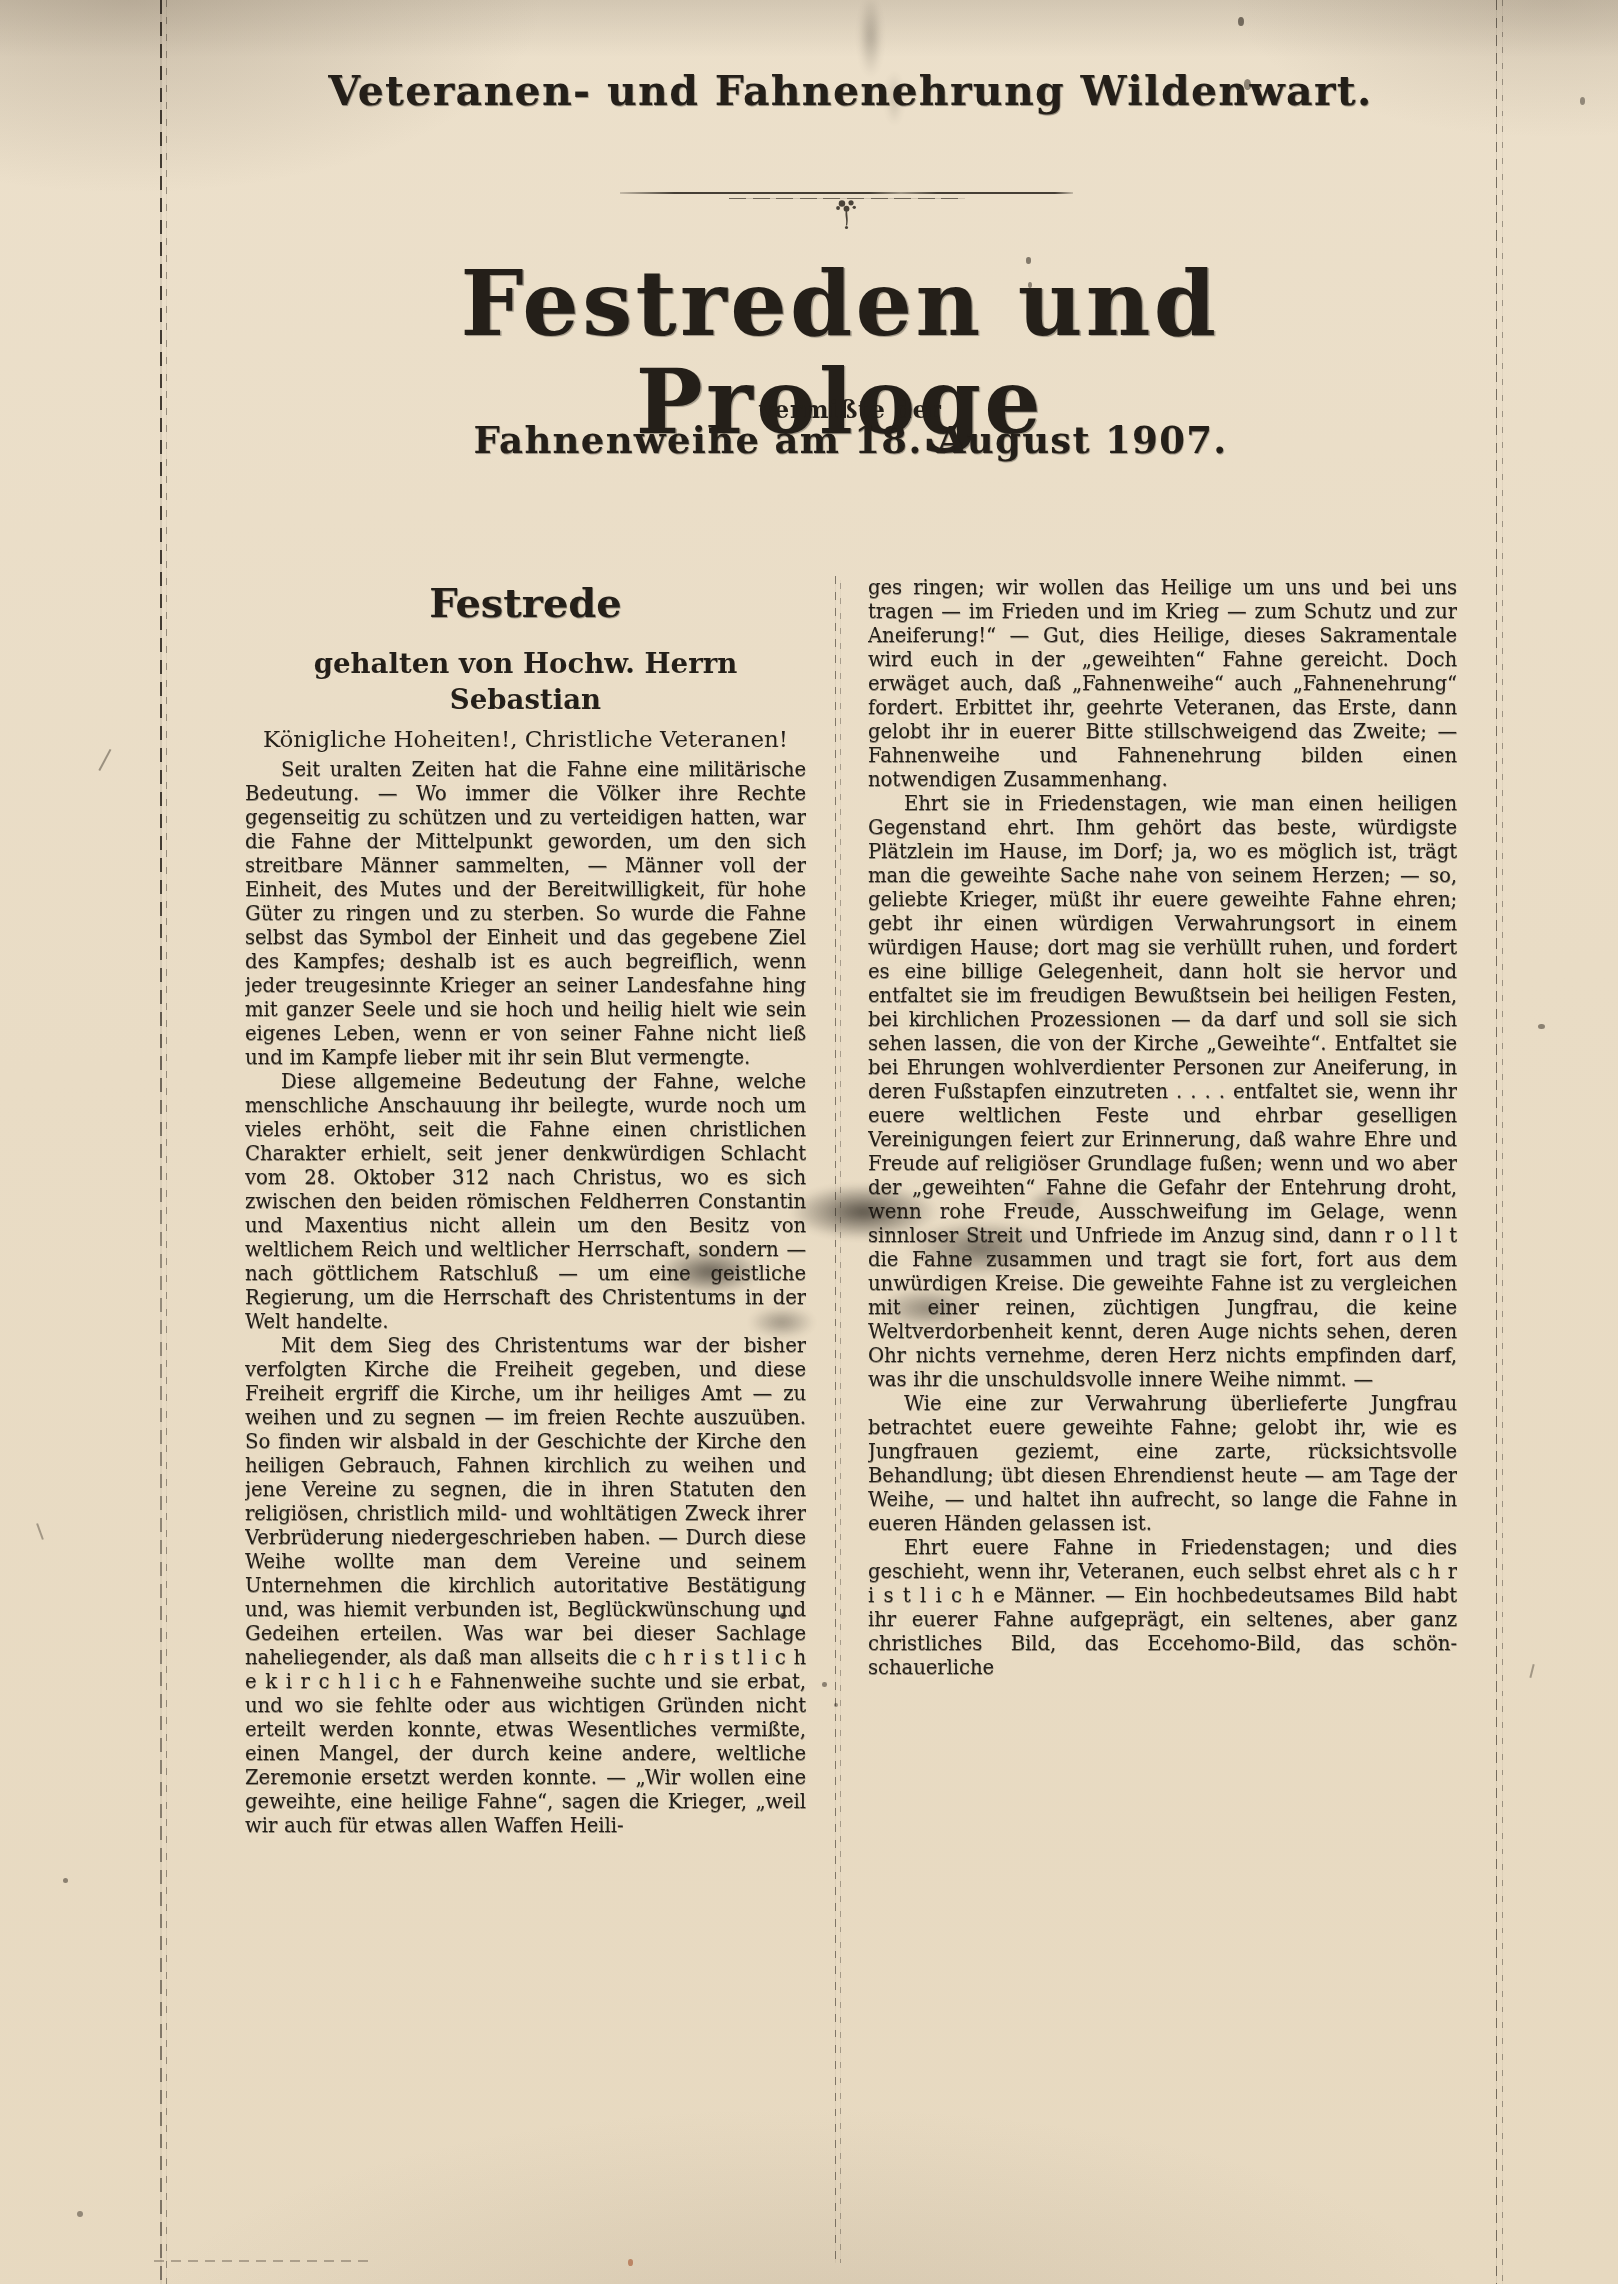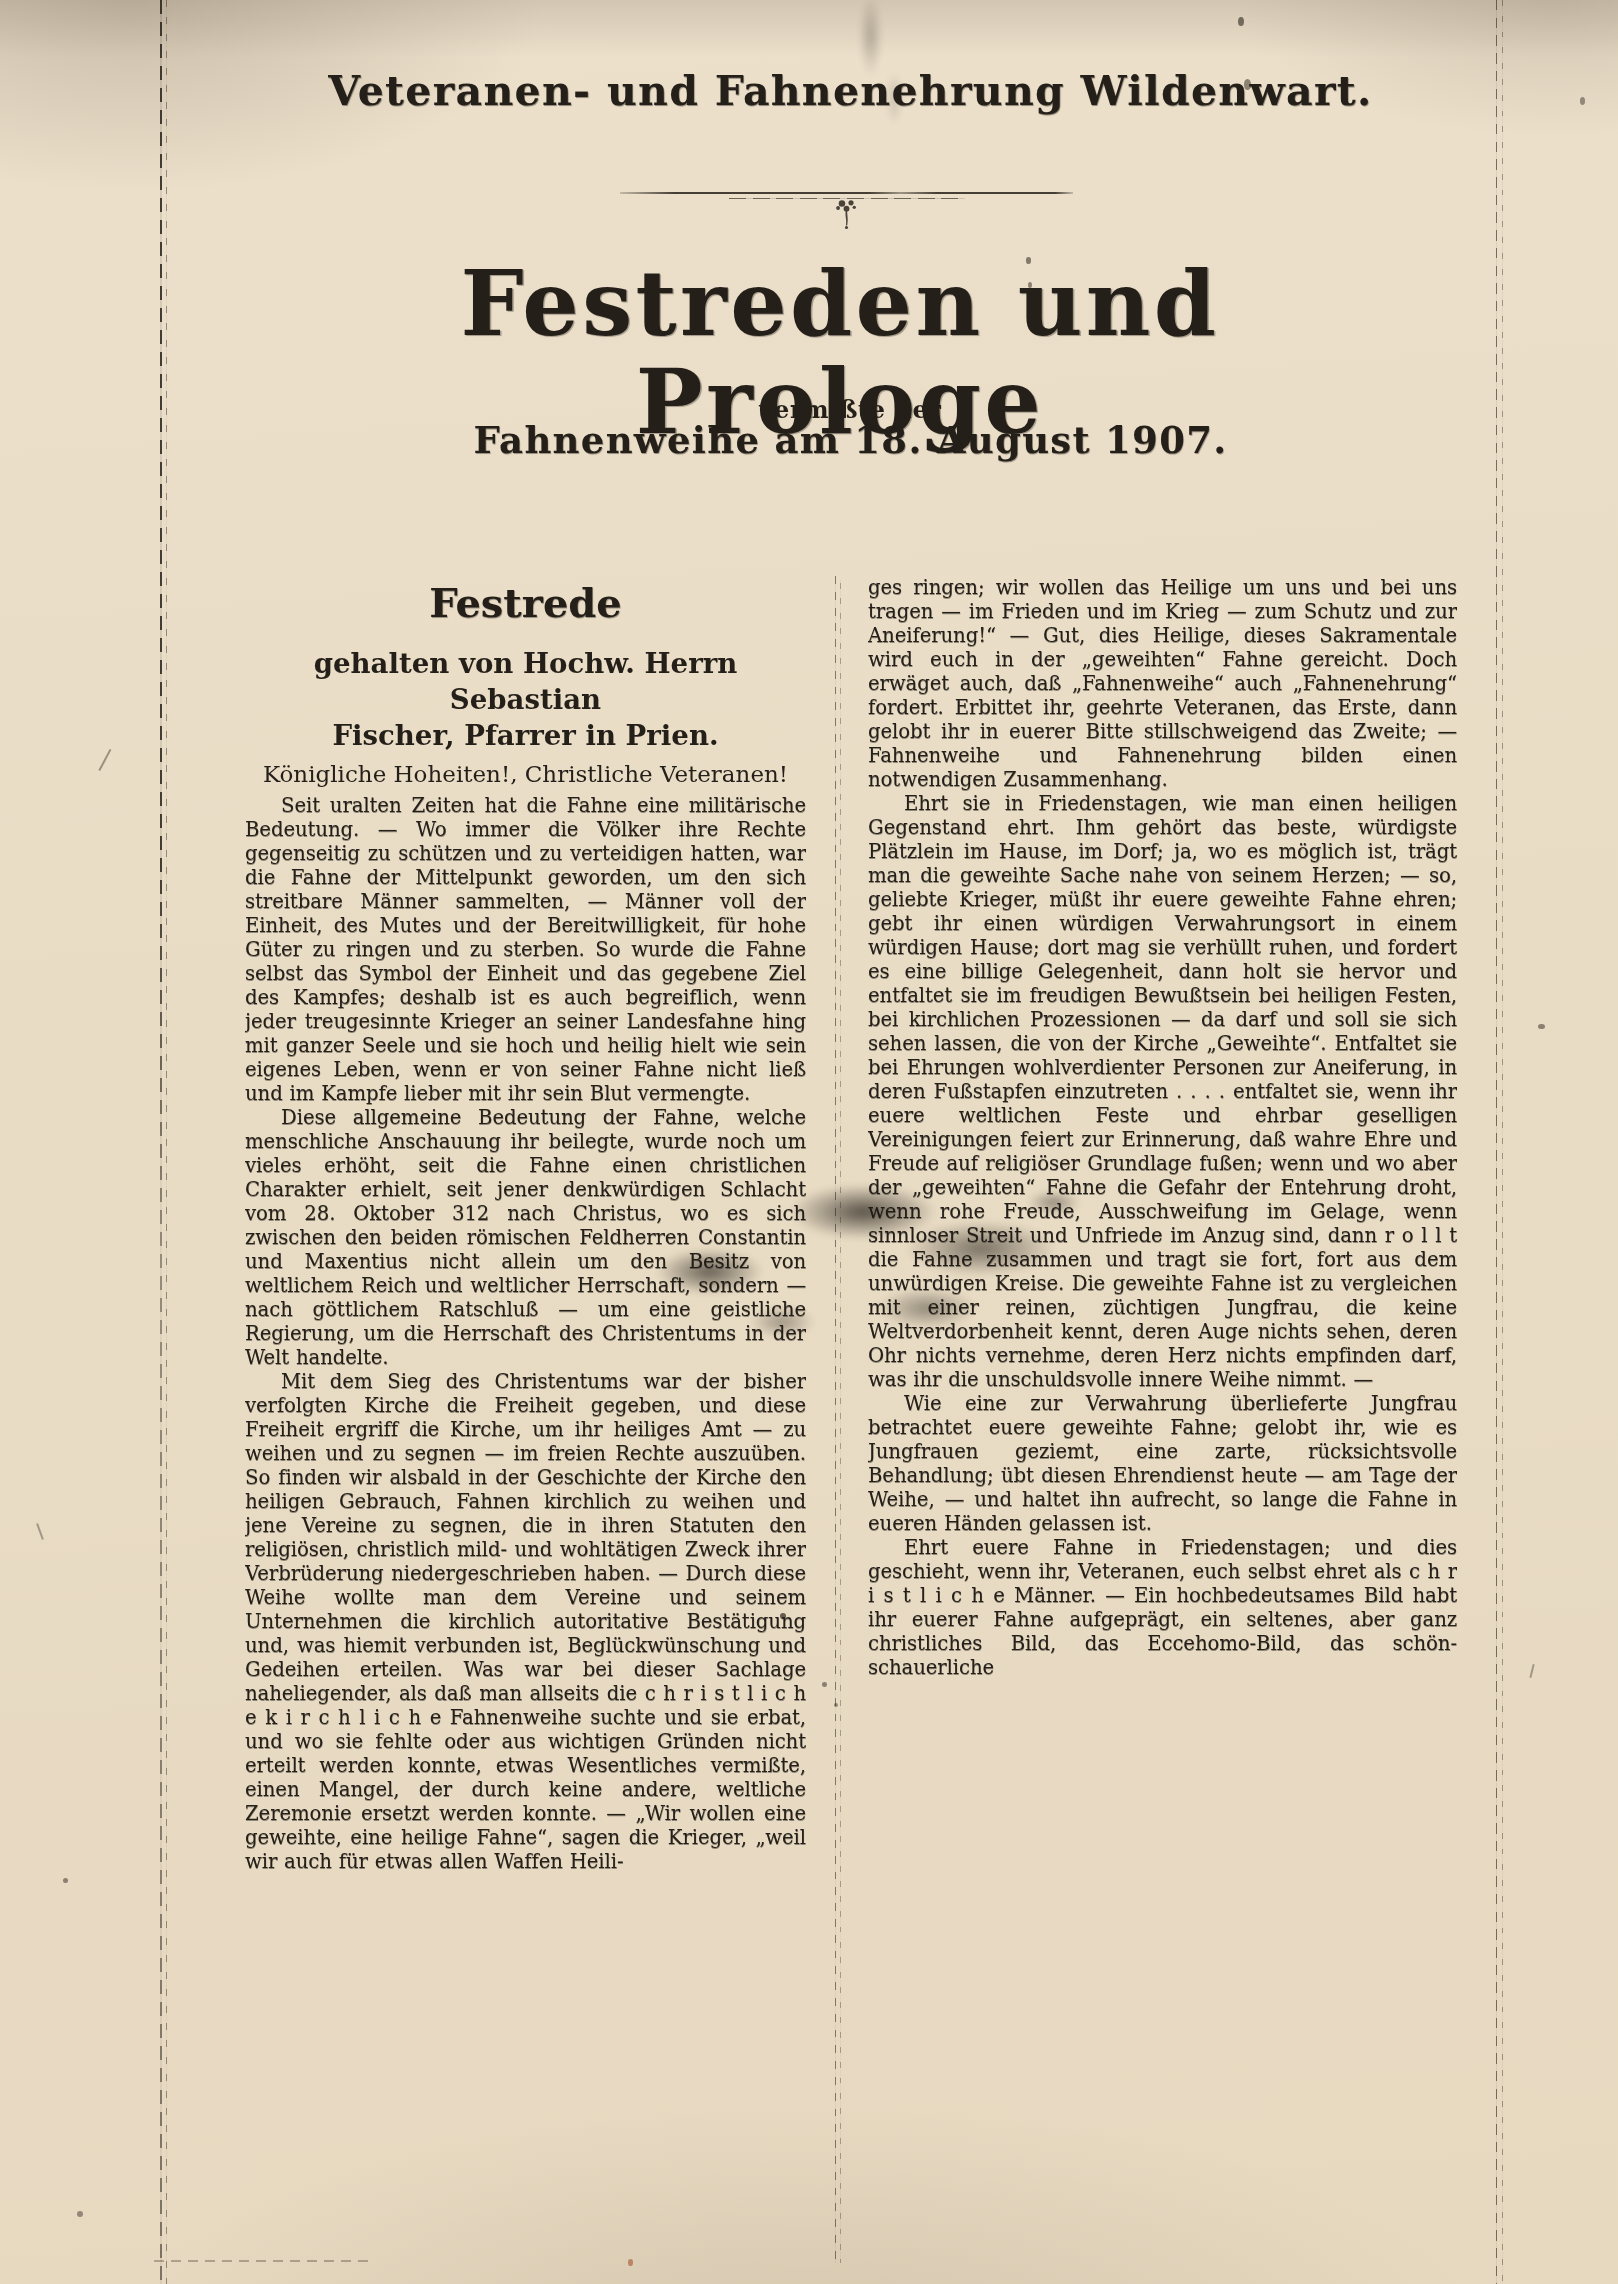--- a/index.html
+++ b/index.html
@@ -106,21 +106,20 @@
 
   <div class="main-title">Festreden und Prologe</div>
   <div class="occasion-line">vermißte der</div>
   <div class="event-line">Fahnenweihe am 18. August 1907.</div>
 
   <div class="col-divider"></div>
 
   <section class="column col-left">
     <h3 class="col-heading">Festrede</h3>
     <div class="byline">gehalten von Hochw. Herrn Sebastian</div>
-    <div class="byline">Fischer, Pfarrer in Prien.</div>
     <div class="salutation">Königliche Hoheiten!, Christliche Veteranen!</div>
     <p>Seit uralten Zeiten hat die Fahne eine militärische Bedeutung. — Wo immer die Völker ihre Rechte gegenseitig zu schützen und zu verteidigen hatten, war die Fahne der Mittelpunkt geworden, um den sich streitbare Männer sammelten, — Männer voll der Einheit, des Mutes und der Bereitwilligkeit, für hohe Güter zu ringen und zu sterben. So wurde die Fahne selbst das Symbol der Einheit und das gegebene Ziel des Kampfes; deshalb ist es auch begreiflich, wenn jeder treugesinnte Krieger an seiner Landesfahne hing mit ganzer Seele und sie hoch und heilig hielt wie sein eigenes Leben, wenn er von seiner Fahne nicht ließ und im Kampfe lieber mit ihr sein Blut vermengte.</p>
     <p>Diese allgemeine Bedeutung der Fahne, welche menschliche Anschauung ihr beilegte, wurde noch um vieles erhöht, seit die Fahne einen christlichen Charakter erhielt, seit jener denkwürdigen Schlacht vom 28. Oktober 312 nach Christus, wo es sich zwischen den beiden römischen Feldherren Constantin und Maxentius nicht allein um den Besitz von weltlichem Reich und weltlicher Herrschaft, sondern — nach göttlichem Ratschluß — um eine geistliche Regierung, um die Herrschaft des Christentums in der Welt handelte.</p>
     <p>Mit dem Sieg des Christentums war der bisher verfolgten Kirche die Freiheit gegeben, und diese Freiheit ergriff die Kirche, um ihr heiliges Amt — zu weihen und zu segnen — im freien Rechte auszuüben. So finden wir alsbald in der Geschichte der Kirche den heiligen Gebrauch, Fahnen kirchlich zu weihen und jene Vereine zu segnen, die in ihren Statuten den religiösen, christlich mild- und wohltätigen Zweck ihrer Verbrüderung niedergeschrieben haben. — Durch diese Weihe wollte man dem Vereine und seinem Unternehmen die kirchlich autoritative Bestätigung und, was hiemit verbunden ist, Beglückwünschung und Gedeihen erteilen. Was war bei dieser Sachlage naheliegender, als daß man allseits die c h r i s t l i c h e  k i r c h l i c h e Fahnenweihe suchte und sie erbat, und wo sie fehlte oder aus wichtigen Gründen nicht erteilt werden konnte, etwas Wesentliches vermißte, einen Mangel, der durch keine andere, weltliche Zeremonie ersetzt werden konnte. — „Wir wollen eine geweihte, eine heilige Fahne“, sagen die Krieger, „weil wir auch für etwas allen Waffen Heili-</p>
   </section>
 
   <section class="column col-right">
     <p class="no-indent">ges ringen; wir wollen das Heilige um uns und bei uns tragen — im Frieden und im Krieg — zum Schutz und zur Aneiferung!“ — Gut, dies Heilige, dieses Sakramentale wird euch in der „geweihten“ Fahne gereicht. Doch erwäget auch, daß „Fahnenweihe“ auch „Fahnenehrung“ fordert. Erbittet ihr, geehrte Veteranen, das Erste, dann gelobt ihr in euerer Bitte stillschweigend das Zweite; — Fahnenweihe und Fahnenehrung bilden einen notwendigen Zusammenhang.</p>
     <p>Ehrt sie in Friedenstagen, wie man einen heiligen Gegenstand ehrt. Ihm gehört das beste, würdigste Plätzlein im Hause, im Dorf; ja, wo es möglich ist, trägt man die geweihte Sache nahe von seinem Herzen; — so, geliebte Krieger, müßt ihr euere geweihte Fahne ehren; gebt ihr einen würdigen Verwahrungsort in einem würdigen Hause; dort mag sie verhüllt ruhen, und fordert es eine billige Gelegenheit, dann holt sie hervor und entfaltet sie im freudigen Bewußtsein bei heiligen Festen, bei kirchlichen Prozessionen — da darf und soll sie sich sehen lassen, die von der Kirche „Geweihte“. Entfaltet sie bei Ehrungen wohlverdienter Personen zur Aneiferung, in deren Fußstapfen einzutreten . . . . entfaltet sie, wenn ihr euere weltlichen Feste und ehrbar geselligen Vereinigungen feiert zur Erinnerung, daß wahre Ehre und Freude auf religiöser Grundlage fußen; wenn und wo aber der „geweihten“ Fahne die Gefahr der Entehrung droht, wenn rohe Freude, Ausschweifung im Gelage, wenn sinnloser Streit und Unfriede im Anzug sind, dann r o l l t die Fahne zusammen und tragt sie fort, fort aus dem unwürdigen Kreise. Die geweihte Fahne ist zu vergleichen mit einer reinen, züchtigen Jungfrau, die keine Weltverdorbenheit kennt, deren Auge nichts sehen, deren Ohr nichts vernehme, deren Herz nichts empfinden darf, was ihr die unschuldsvolle innere Weihe nimmt. —</p>
     <p>Wie eine zur Verwahrung überlieferte Jungfrau betrachtet euere geweihte Fahne; gelobt ihr, wie es Jungfrauen geziemt, eine zarte, rücksichtsvolle Behandlung; übt diesen Ehrendienst heute — am Tage der Weihe, — und haltet ihn aufrecht, so lange die Fahne in eueren Händen gelassen ist.</p>

